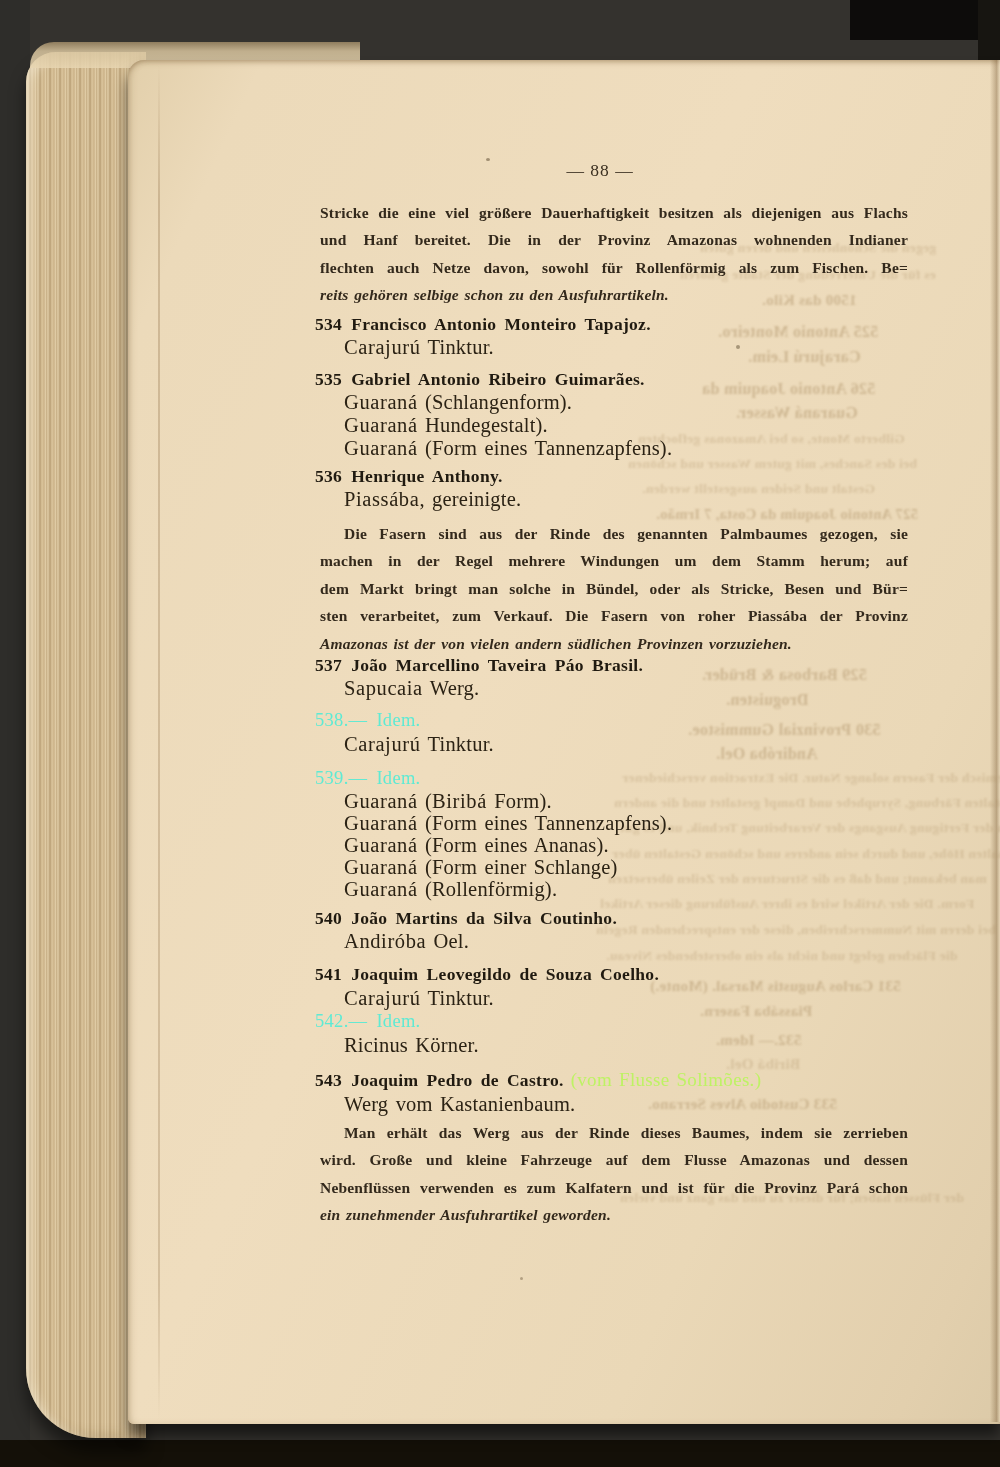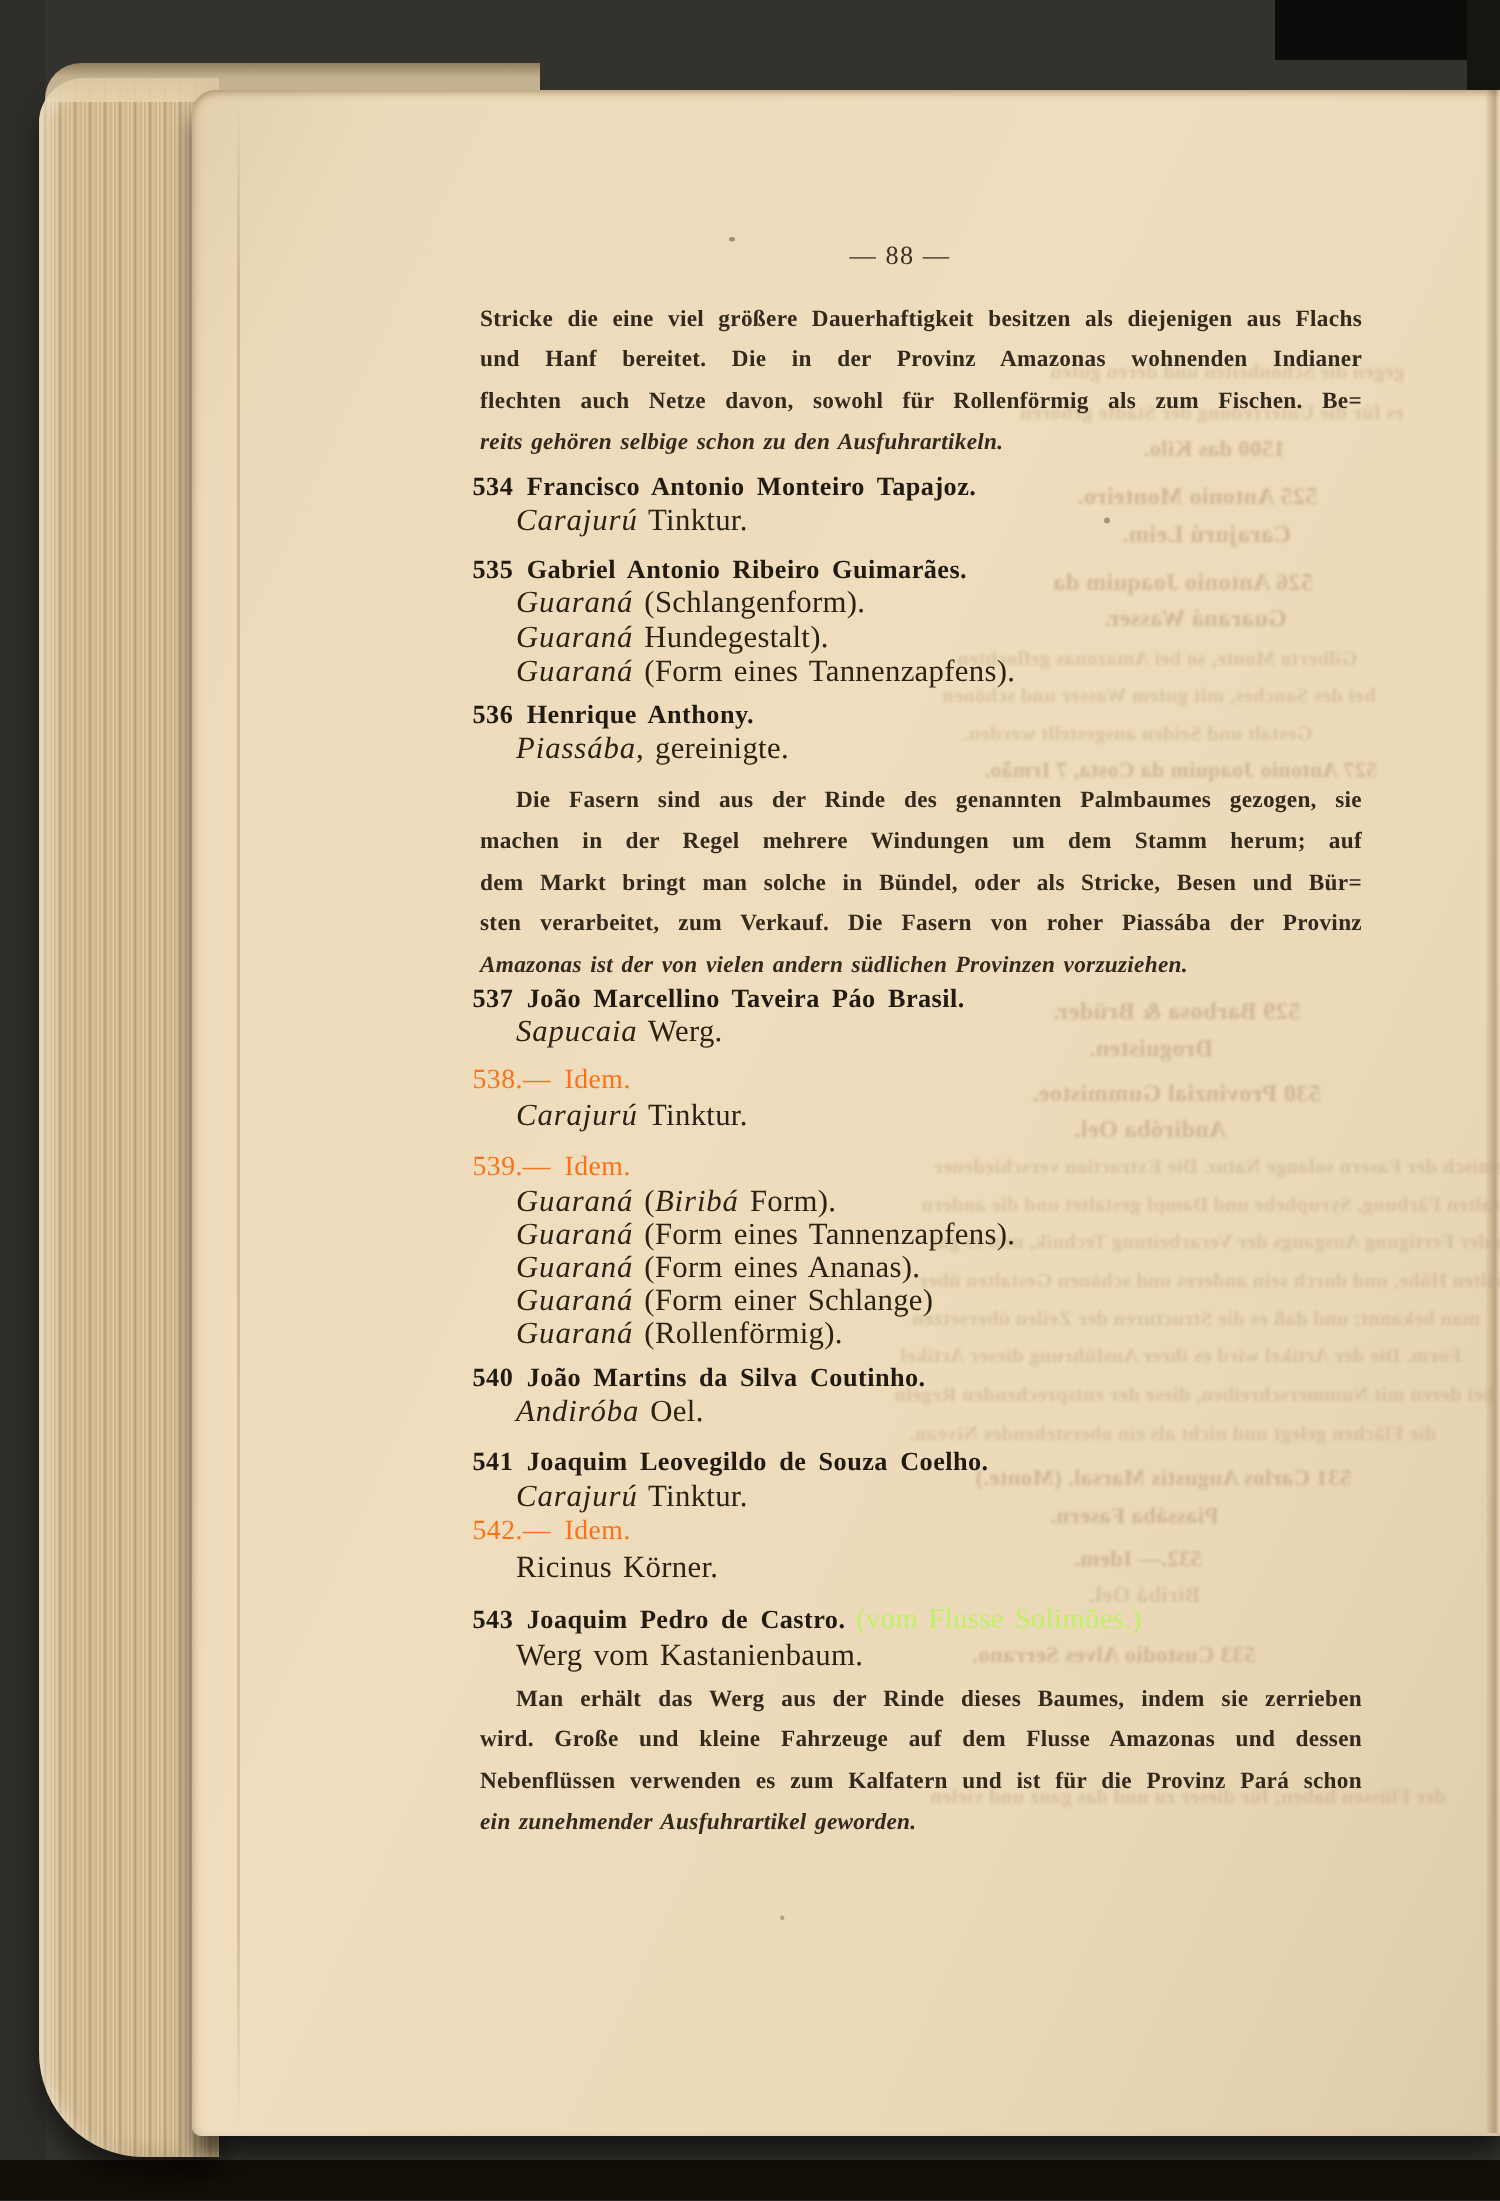--- a/index.html
+++ b/index.html
@@ -60,27 +60,27 @@
     word-spacing:1.5px;letter-spacing:.2px;font-weight:600;
   }
   .para-line.indent{padding-left:24px;width:564px;}
   .para-line.last{text-align-last:left;font-style:italic;}
   .entry-name{
     position:absolute;left:315px;white-space:nowrap;
     font-weight:bold;font-size:17.5px;color:#201a10;
     word-spacing:3.5px;letter-spacing:.3px;
   }
   .entry-name .num{margin-right:9px;}
-  .entry-name.idem{font-weight:normal;font-size:18.5px;color:#f97316;word-spacing:2px;}
+  .entry-name.idem{font-weight:normal;font-size:18.5px;color:#5eead4;word-spacing:2px;}
   .entry-name .suffix{font-weight:normal;font-size:19px;color:#bef264;word-spacing:2px;}
   .item-line{
     position:absolute;left:344px;white-space:nowrap;
     font-size:20.5px;color:#2b2214;letter-spacing:.2px;word-spacing:2px;
   }
-  .item-line .prod{font-style:italic;letter-spacing:.6px;}
+  .item-line .prod{letter-spacing:.6px;}
 
   
   .ghost{
     position:absolute;white-space:nowrap;
     color:#b0946a;opacity:.5;
     transform:scaleX(-1);
     filter:blur(1.1px);
     font-weight:600;letter-spacing:.3px;
   }
   .ghost.light{opacity:.34;}

